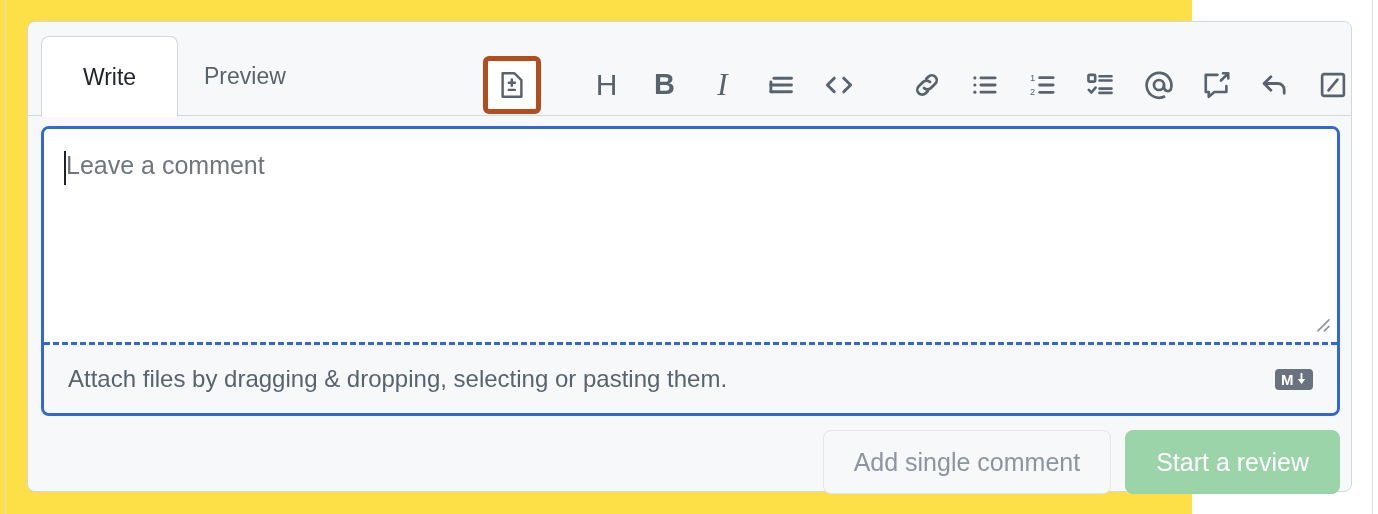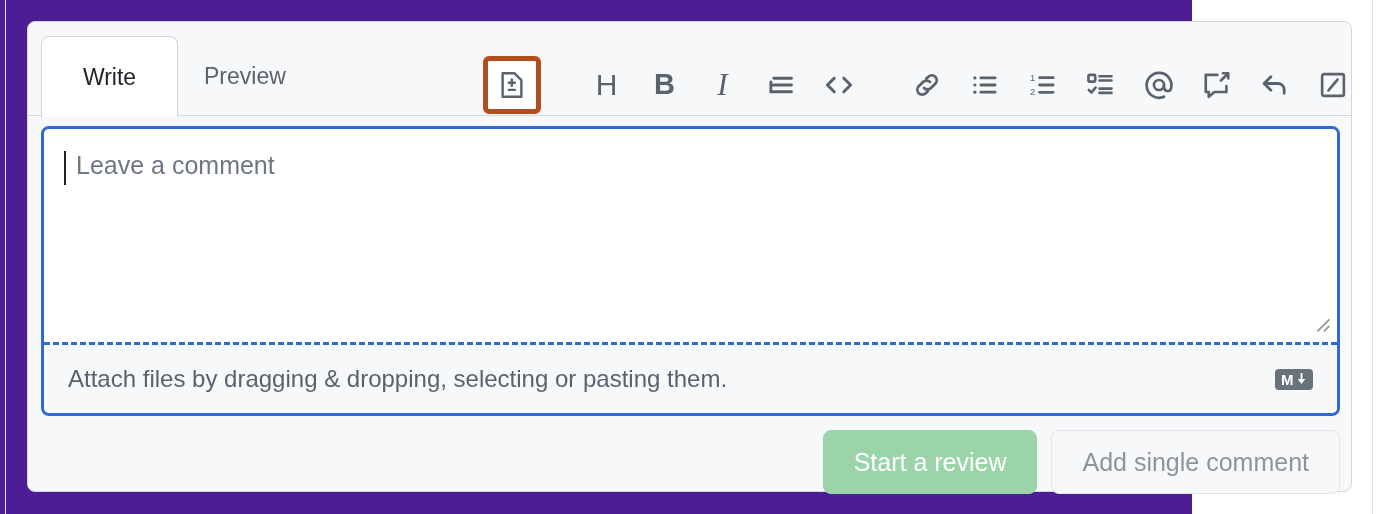--- a/index.html
+++ b/index.html
@@ -4,21 +4,21 @@
 <style>
   * { box-sizing: border-box; }
   html, body {
     margin: 0; padding: 0;
     width: 1378px; height: 514px;
     background: #ffffff;
     font-family: "Liberation Sans", sans-serif;
     overflow: hidden;
   }
 
-  #root { position: relative; width: 1192px; height: 514px; background: #4c1d95; }
+  #root { position: relative; width: 1192px; height: 514px; background: #fde047; }
 
   
   .left-rail {
     position: absolute; left: 5px; top: 0; width: 1px; height: 514px;
     background: #d8dee4;
   }
   .right-rail {
     position: absolute; left: 1372px; top: 0; width: 1px; height: 514px;
     background: #d8dee4;
   }
@@ -98,21 +98,21 @@
     width: 1299px; height: 290px;
     border: 3px solid #3068d4;
     border-radius: 8px;
     background: #ffffff;
     overflow: hidden;
   }
   .textarea-area {
     position: absolute; left: 0; top: 0;
     width: 100%; height: 213px;
     background: #ffffff;
-    padding: 20px 32px;
+    padding: 20px 22px;
   }
   .placeholder {
     font-size: 25px;
     color: #6e7781;
     position: relative;
     display: inline-block;
     line-height: 32px;
   }
   .caret {
     position: absolute;
@@ -365,22 +365,22 @@
         <span class="md-badge">
           <span>M</span>
           <svg width="11" height="12" viewBox="0 0 12 13" fill="#ffffff">
             <path d="M5 0h2v6.6h3L6 12 2 6.6h3z"></path>
           </svg>
         </span>
       </div>
     </div>
 
     <div class="actions">
+      <div class="btn btn-disabled">
+        <span>Add single comment</span>
+      </div>
       <div class="btn btn-primary-disabled">
         <span>Start a review</span>
       </div>
-      <div class="btn btn-disabled">
-        <span>Add single comment</span>
-      </div>
     </div>
 
   </div>
 </div>
 
 </body></html>

